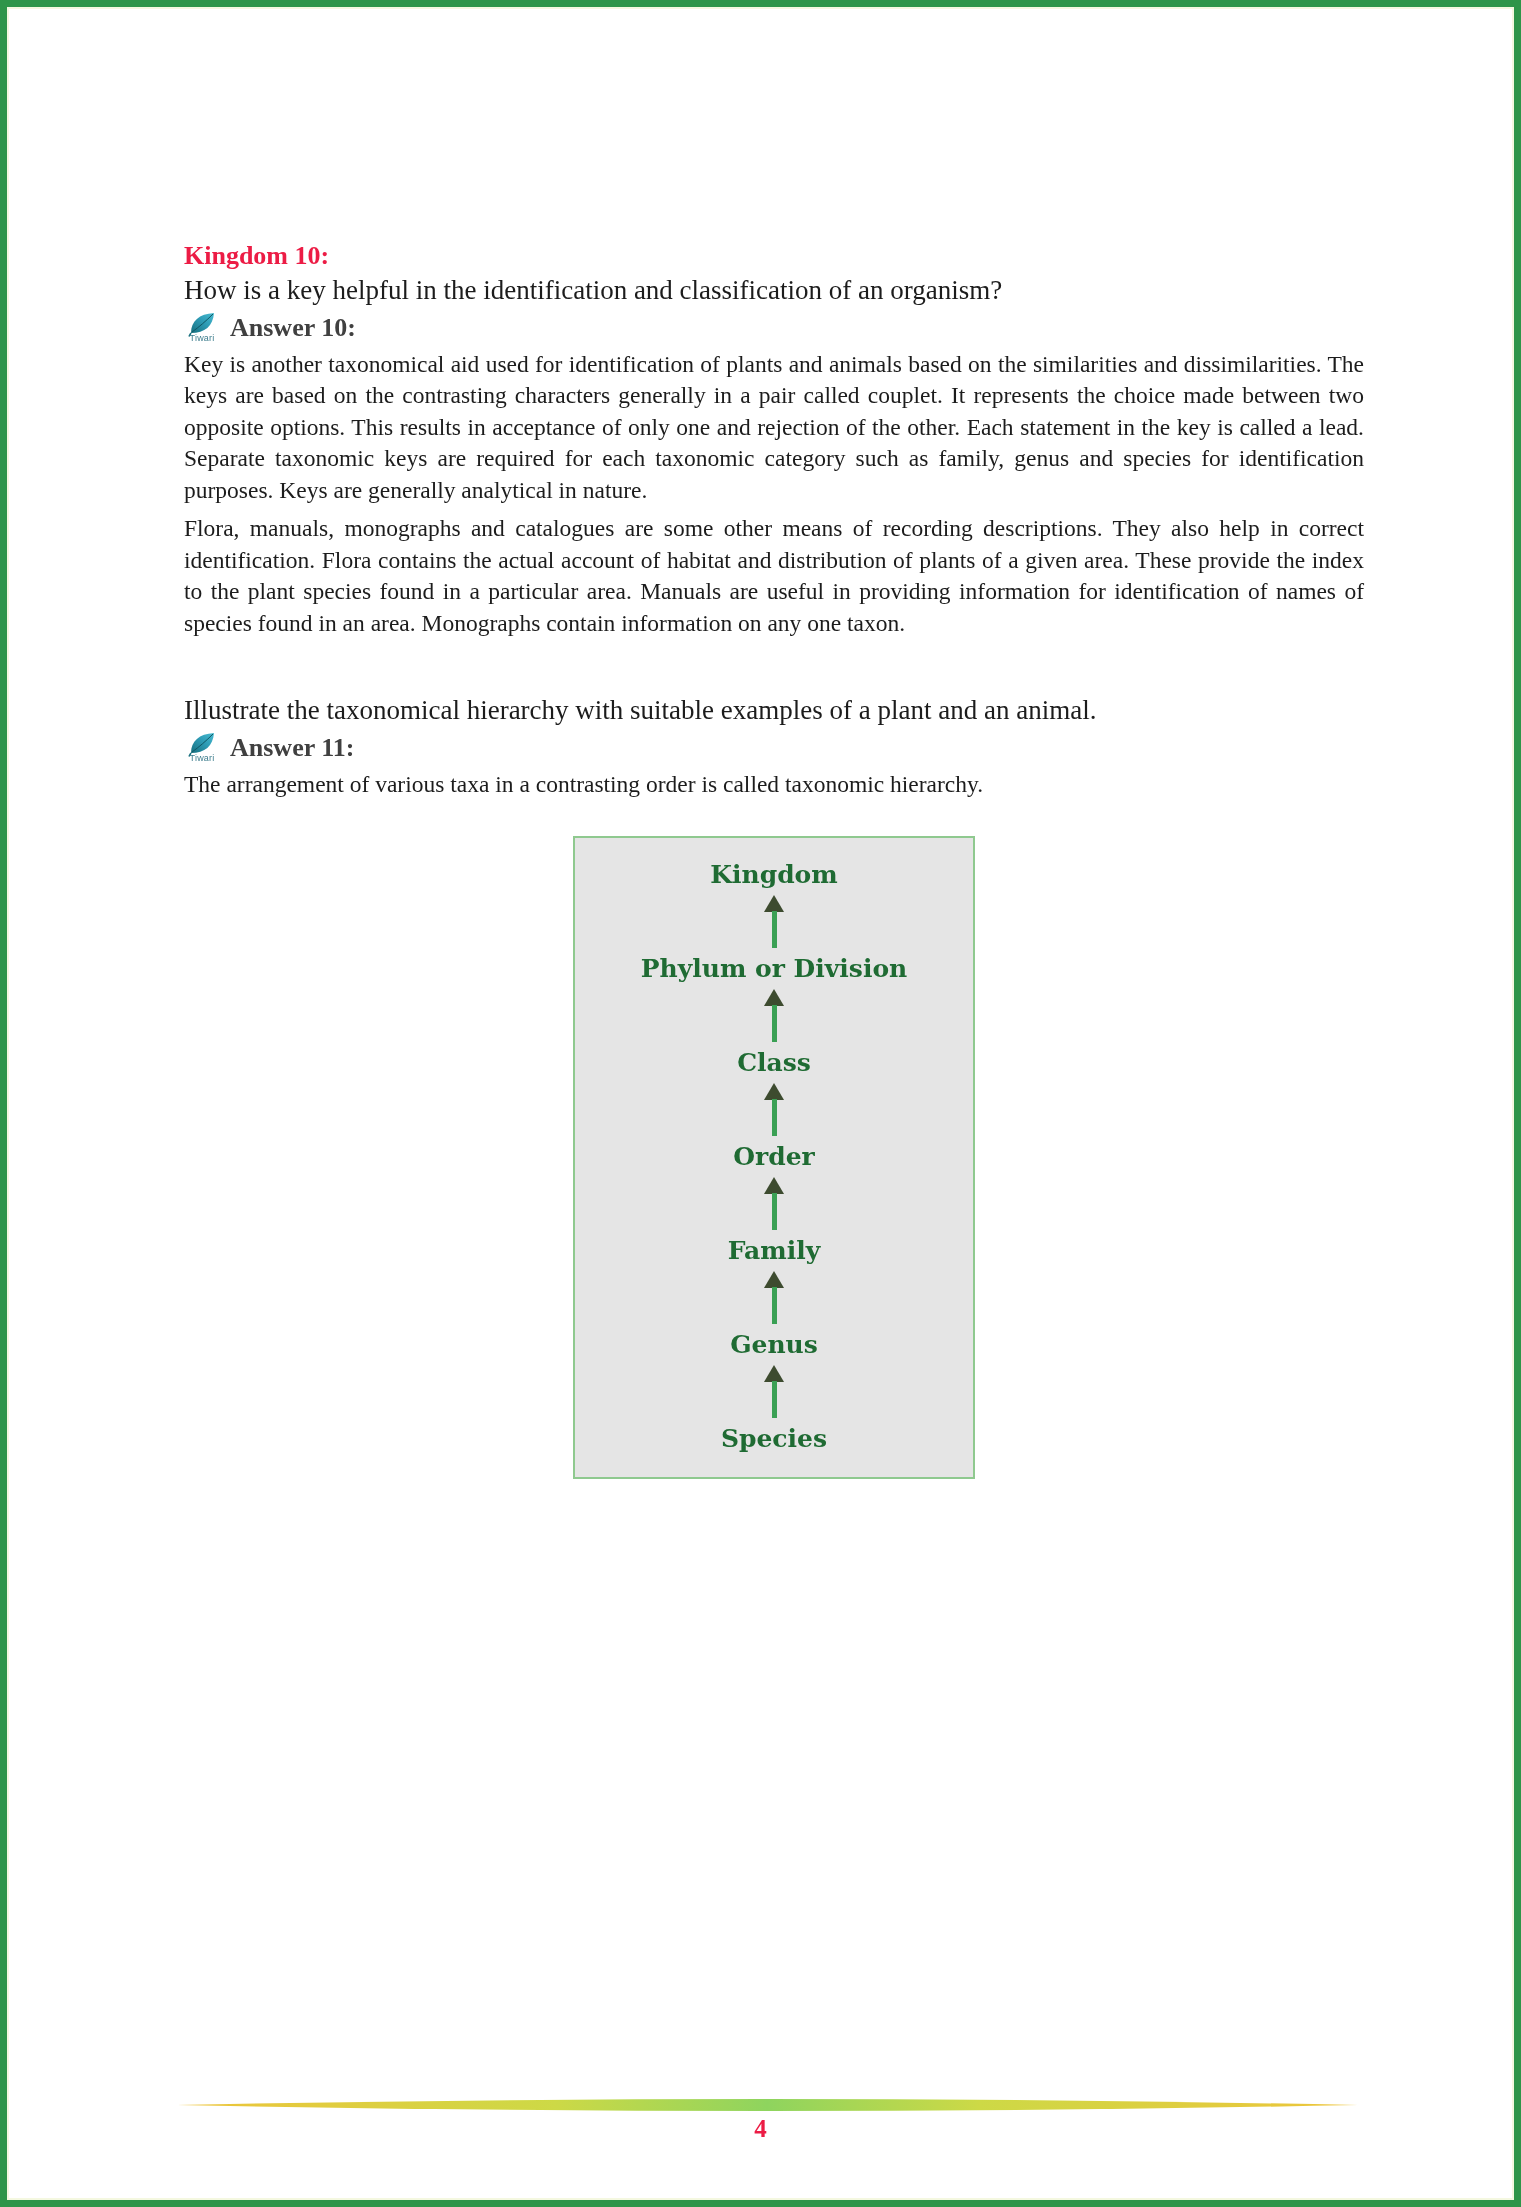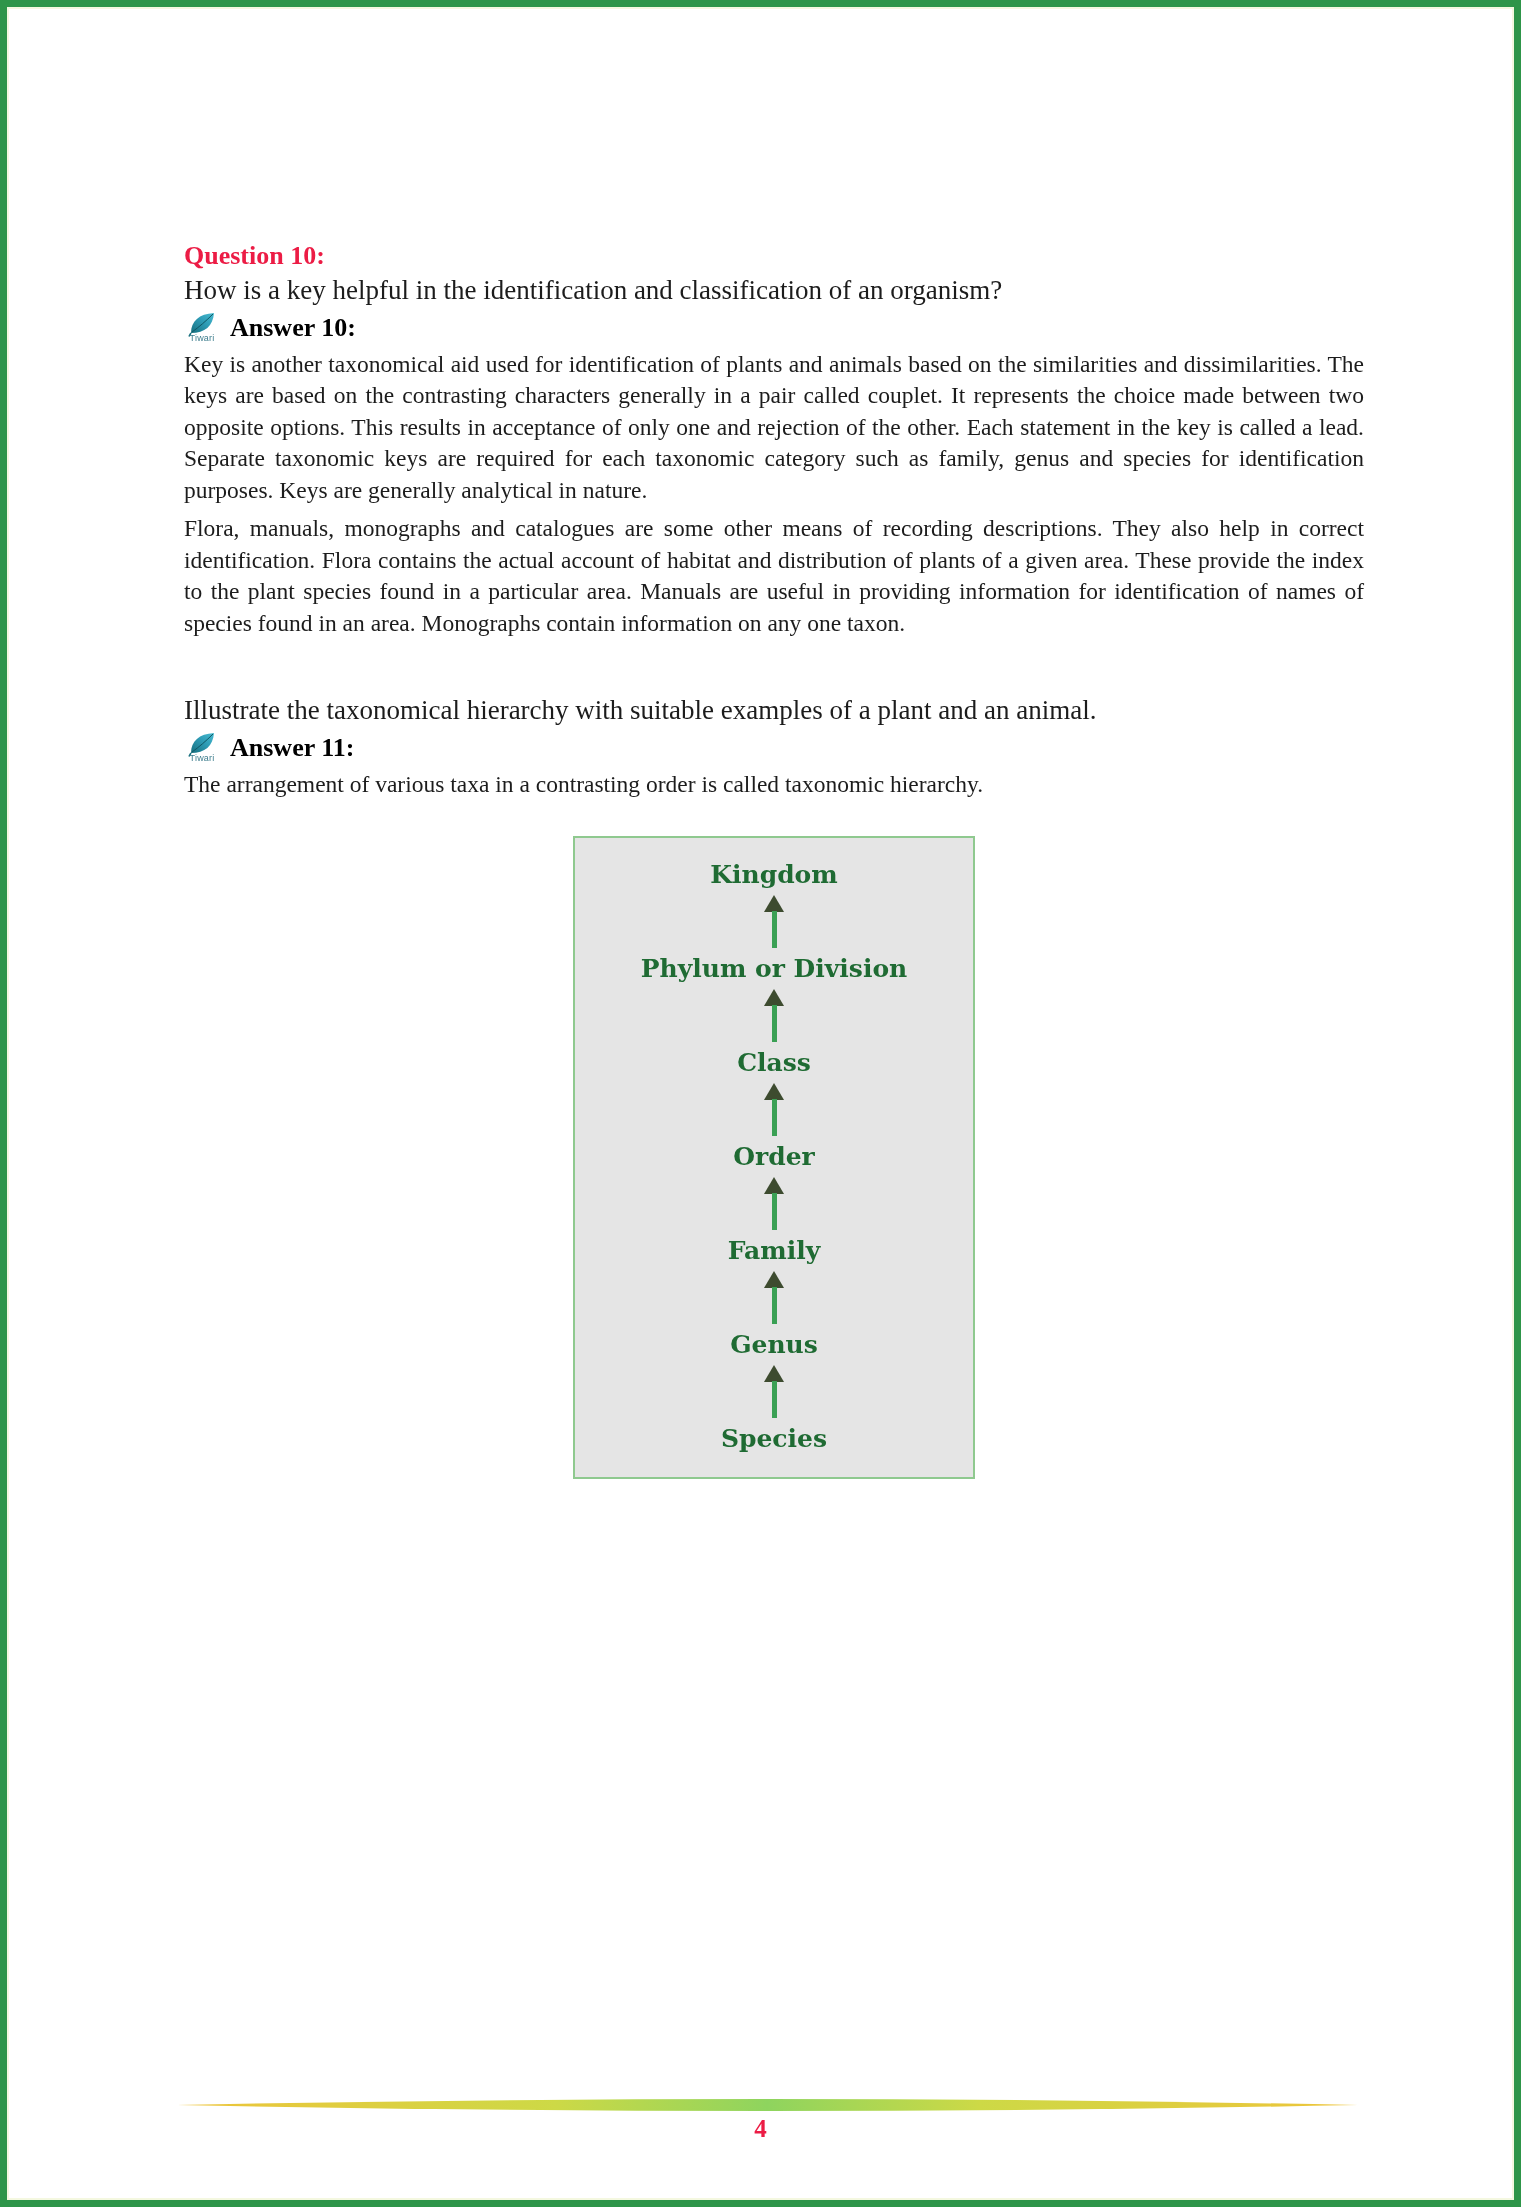--- a/index.html
+++ b/index.html
@@ -58,21 +58,21 @@
     font-size: 9px;
     color: #3e7d8d;
     margin-top: -3px;
     letter-spacing: 0.2px;
   }
 
   .a-label {
     margin: 0;
     font-size: 26px;
     font-weight: bold;
-    color: #000000;
+    color: #404040;
     line-height: 30px;
   }
 
   .body-para {
     margin: 0 0 7px 0;
     font-size: 23.5px;
     line-height: 31.5px;
     text-align: justify;
   }
   .body-para.no-justify { text-align: left; }
@@ -140,21 +140,21 @@
     margin: 0;
   }
 </style>
 </head>
 <body>
 
 <div class="page">
   <div class="content">
 
     <section class="qa-block">
-      <h2 class="q-label">Question 10:</h2>
+      <h2 class="q-label">Kingdom 10:</h2>
       <p class="question-text no-justify">How is a key helpful in the identification and classification of an organism?</p>
 
       <div class="answer-row">
         <span class="logo">
           <svg width="30" height="26" viewBox="0 0 30 26" aria-hidden="true">
             <defs>
               <linearGradient id="leafGrad" x1="0" y1="1" x2="1" y2="0">
                 <stop offset="0" stop-color="#17707f"></stop>
                 <stop offset="0.55" stop-color="#2d9bb5"></stop>
                 <stop offset="1" stop-color="#49bcd1"></stop>

